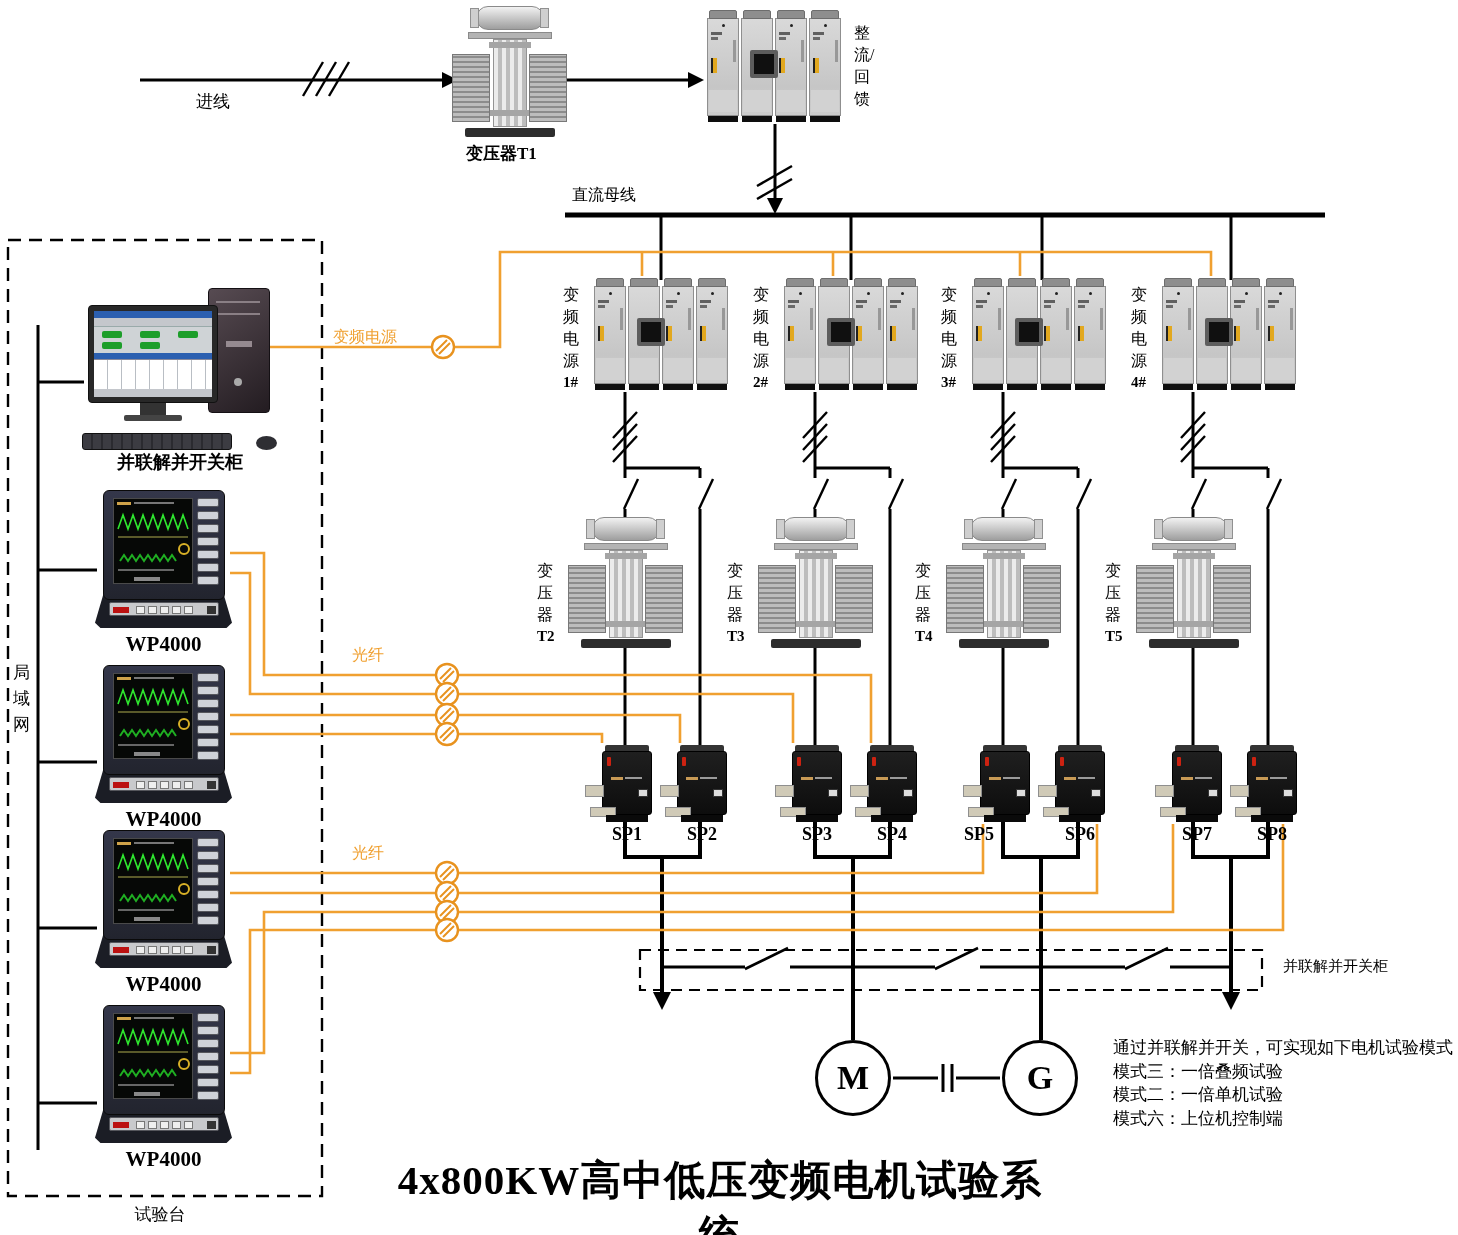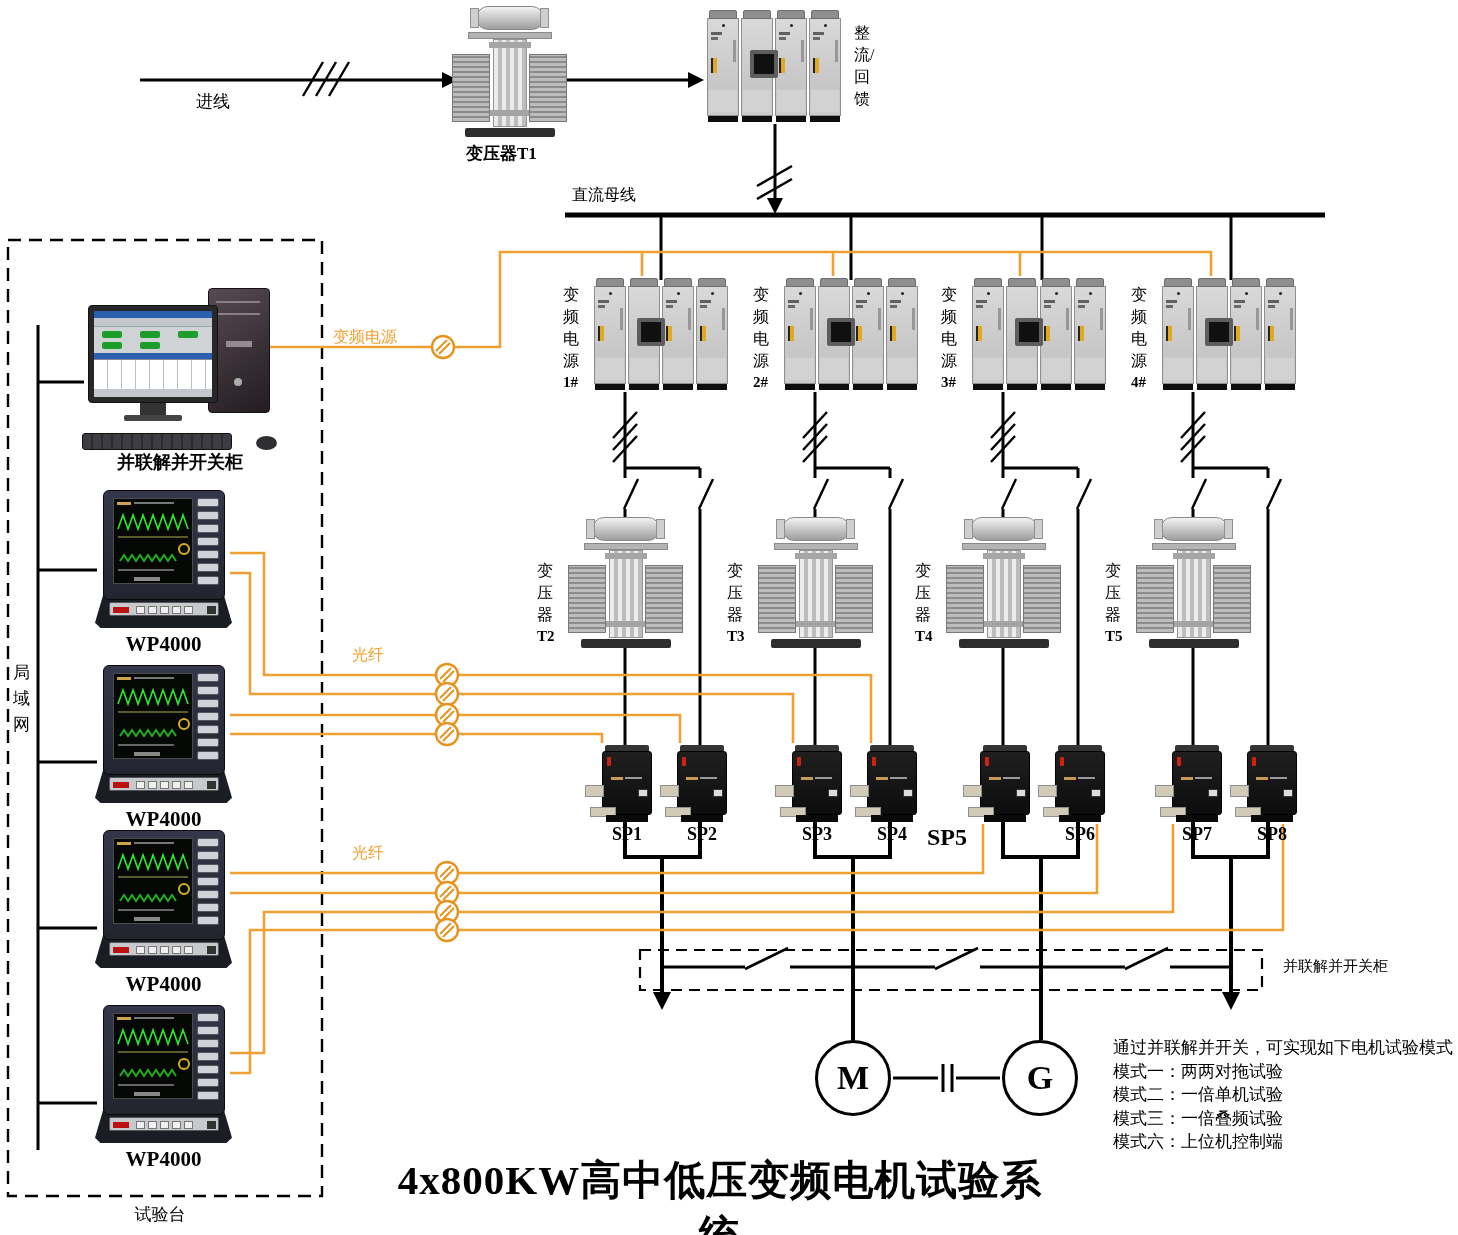--- a/index.html
+++ b/index.html
@@ -807,21 +807,21 @@
   </div>
   <div class="vgroup" style="left:1105px;top:560px">
     <div class="vlabel">变压器</div>
     <div class="num">T5</div>
   </div>
 
   <div class="lbl bold center" style="left:597px;top:824px;width:60px;font-size:18px">SP1</div>
   <div class="lbl bold center" style="left:672px;top:824px;width:60px;font-size:18px">SP2</div>
   <div class="lbl bold center" style="left:787px;top:824px;width:60px;font-size:18px">SP3</div>
   <div class="lbl bold center" style="left:862px;top:824px;width:60px;font-size:18px">SP4</div>
-  <div class="lbl bold center" style="left:917px;top:824px;width:60px;font-size:24px">SP5</div>
+  <div class="lbl bold center" style="left:949px;top:824px;width:60px;font-size:18px">SP5</div>
   <div class="lbl bold center" style="left:1050px;top:824px;width:60px;font-size:18px">SP6</div>
   <div class="lbl bold center" style="left:1167px;top:824px;width:60px;font-size:18px">SP7</div>
   <div class="lbl bold center" style="left:1242px;top:824px;width:60px;font-size:18px">SP8</div>
 
   <div class="lbl bold center" style="left:95px;top:632px;width:137px;font-size:21px">WP4000</div>
   <div class="lbl bold center" style="left:95px;top:807px;width:137px;font-size:21px">WP4000</div>
   <div class="lbl bold center" style="left:95px;top:972px;width:137px;font-size:21px">WP4000</div>
   <div class="lbl bold center" style="left:95px;top:1147px;width:137px;font-size:21px">WP4000</div>
 
   <div class="lbl bold center" style="left:100px;top:450px;width:160px;font-size:18px">并联解并开关柜</div>
@@ -829,20 +829,19 @@
   <div class="lbl center" style="left:100px;top:1203px;width:120px;font-size:17px">试验台</div>
 
   <div class="lbl orange" style="left:333px;top:327px">变频电源</div>
   <div class="lbl orange" style="left:352px;top:645px">光纤</div>
   <div class="lbl orange" style="left:352px;top:843px">光纤</div>
 
   <div class="lbl" style="left:1283px;top:957px;font-size:15px">并联解并开关柜</div>
 
   <div class="modes">
     <div class="hd">通过并联解并开关，可实现如下电机试验模式：</div>
-    <div>模式一：两两对拖试验</div>
+    <div>模式三：一倍叠频试验</div>
     <div>模式二：一倍单机试验</div>
-    <div>模式三：一倍叠频试验</div>
     <div>模式六：上位机控制端</div>
   </div>
 
   <div id="title">4x800KW高中低压变频电机试验系统</div>
 </div>
 
 </body></html>

